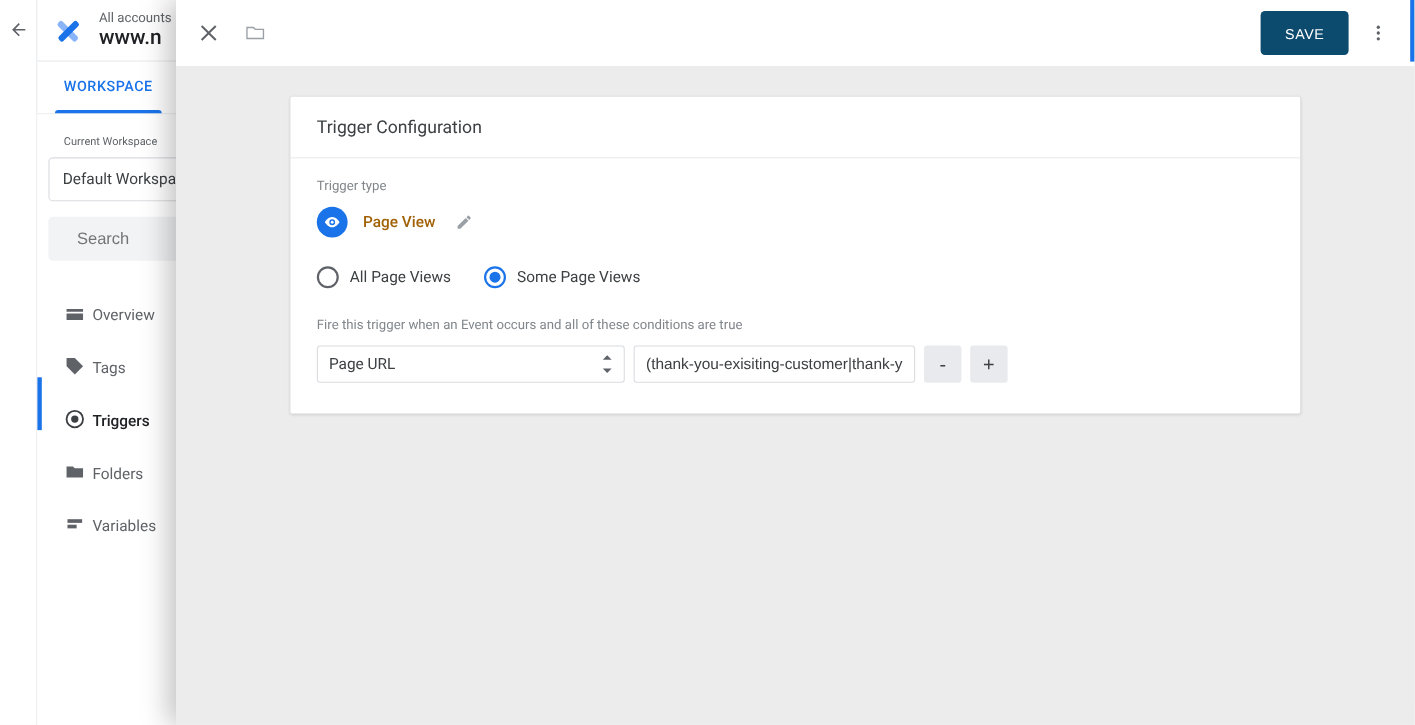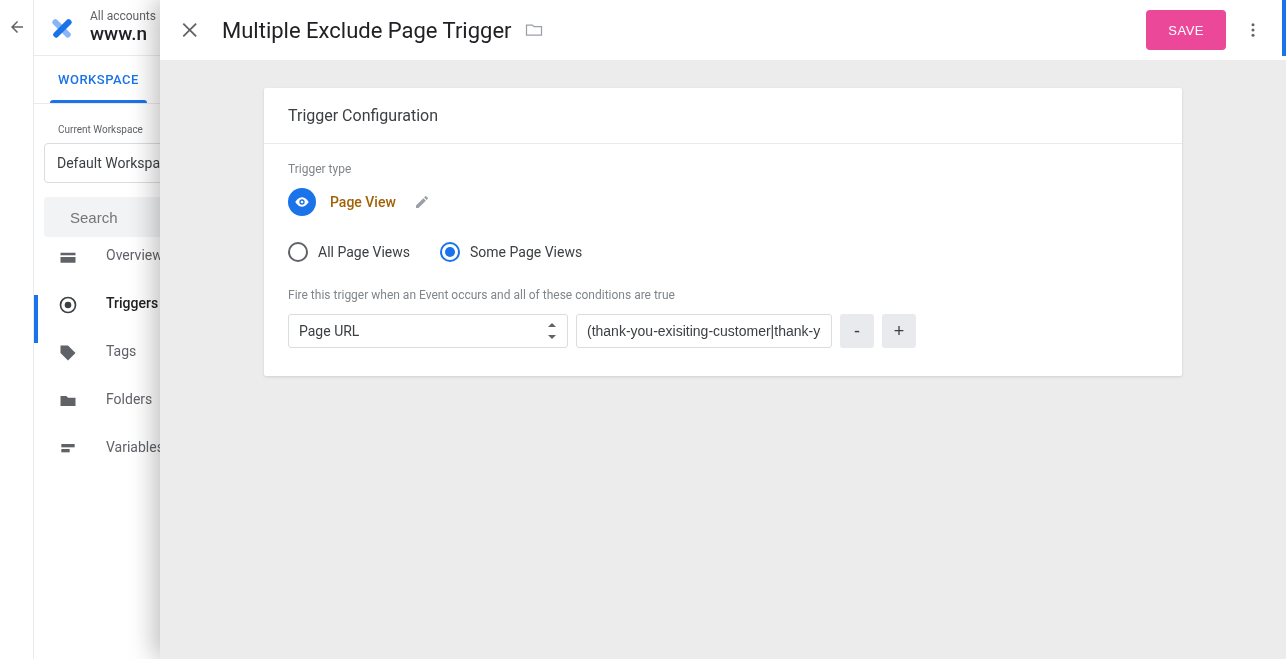--- a/index.html
+++ b/index.html
@@ -45,21 +45,21 @@
     margin: 4px 10px 14px; background:#fff; border:1px solid #dadce0; border-radius:4px;
     height:40px; display:flex; align-items:center; justify-content:space-between; padding:0 12px;
     font-size:14px; color:#3c4043;
   }
   .search-box {
     margin: 0 10px 10px; background:#f1f3f4; border-radius:4px; height:40px;
     display:flex; align-items:center; padding:0 12px; gap:14px; color:#5f6368;
   }
   .search-box input { border:0; outline:0; background:transparent; font-size:15px; flex:1; color:#3c4043;}
   .nav-item {
-    height:48px; display:flex; align-items:flex-start; gap:28px; padding:0 24px;
+    height:48px; display:flex; align-items:flex-end; gap:6px; padding:0 24px;
     font-size:14px; color:#5f6368; position:relative; cursor:default;
   }
   .nav-item.active { color:#202124; font-weight:500; }
   .nav-item.active::before { content:""; position:absolute; left:0; top:0; bottom:0; width:4px; background:#1a73e8;}
   .nav-ico { width:20px; height:20px; fill:#5f6368; display:flex; align-items:center; justify-content:center;}
   .nav-item.active .nav-ico { fill:#3c4043; }
   .bg-content { flex:1; background:#f1f3f4; }
 
   
   .modal {
@@ -69,21 +69,21 @@
   }
   .modal-right-accent { position:absolute; top:0; right:0; width:4px; height:56px; background:#1a73e8; }
 
   .modal-header {
     height:60px; display:flex; align-items:center; padding:0 24px 0 20px;
   }
   .close { width:22px; height:22px; fill:#5f6368; cursor:pointer; margin-right:20px;}
   .modal-title { font-size:22px; color:#202124; font-weight:400; margin-right:12px; }
   .folder-ico { width:20px; height:20px; fill:none; stroke:#9aa0a6; stroke-width:1.5; }
   .spacer { flex:1; }
-  .save-btn { background:#ec4899; color:#fff; font-size:13px; font-weight:500; letter-spacing:.5px;
+  .save-btn { background:#0c4a6e; color:#fff; font-size:13px; font-weight:500; letter-spacing:.5px;
     border:0; border-radius:4px; height:40px; padding:0 22px; cursor:pointer;}
   .dots { width:18px; height:18px; fill:#5f6368; margin-left:18px; cursor:pointer;}
 
   .modal-body { flex:1; background:#ececec; padding: 28px 104px; }
 
   .card { background:#fff; border-radius:2px; box-shadow: 0 1px 3px rgba(0,0,0,.12); }
   .card-head { padding: 18px 24px; border-bottom:1px solid #e8eaed; font-size:16px; color:#3c4043; font-weight:400;}
   .card-body { padding: 18px 24px 28px; }
 
   .section-label { font-size:12px; color:#80868b; margin-bottom:12px;}
@@ -170,36 +170,36 @@
         </div>
 
         <div class="nav-item">
           <span class="nav-ico">
             <svg viewBox="0 0 24 24" width="20" height="20">
                 <path d="M3 7h18v3H3zM3 12h18v7H3z"></path>
               </svg>
           </span>
           <span>Overview</span>
         </div>
+        <div class="nav-item">
+          <span class="nav-ico">
+            <svg viewBox="0 0 24 24" width="20" height="20">
+                <path d="M21 12l-9 9-9-9V3h9z"></path>
+              </svg>
+          </span>
+          <span>Tags</span>
+        </div>
         <div class="nav-item active">
           <span class="nav-ico">
             <svg viewBox="0 0 24 24" width="20" height="20">
                 <circle cx="12" cy="12" r="9" fill="none" stroke="#3c4043" stroke-width="2"></circle>
                 <circle cx="12" cy="12" r="4"></circle>
               </svg>
           </span>
           <span>Triggers</span>
-        </div>
-        <div class="nav-item">
-          <span class="nav-ico">
-            <svg viewBox="0 0 24 24" width="20" height="20">
-                <path d="M21 12l-9 9-9-9V3h9z"></path>
-              </svg>
-          </span>
-          <span>Tags</span>
         </div>
         <div class="nav-item">
           <span class="nav-ico">
             <svg viewBox="0 0 24 24" width="20" height="20">
                 <path d="M3 6h7l2 2h9v10H3z"></path>
               </svg>
           </span>
           <span>Folders</span>
         </div>
         <div class="nav-item">
@@ -217,21 +217,20 @@
   </div>
 </div>
 
 <div class="modal">
   <div class="modal-right-accent"></div>
 
   <div class="modal-header">
     <svg class="close" viewBox="0 0 24 24">
         <path d="M18.3 5.7L12 12l6.3 6.3-1.4 1.4L10.6 13.4 4.3 19.7 2.9 18.3 9.2 12 2.9 5.7 4.3 4.3l6.3 6.3 6.3-6.3z"></path>
       </svg>
-    <div class="modal-title">Multiple Exclude Page Trigger</div>
     <svg class="folder-ico" viewBox="0 0 24 24">
         <path d="M3 6h7l2 2h9v10H3z"></path>
       </svg>
     <div class="spacer"></div>
     <button class="save-btn">SAVE</button>
     <svg class="dots" viewBox="0 0 24 24">
         <circle cx="12" cy="5" r="2"></circle>
         <circle cx="12" cy="12" r="2"></circle>
         <circle cx="12" cy="19" r="2"></circle>
       </svg>

